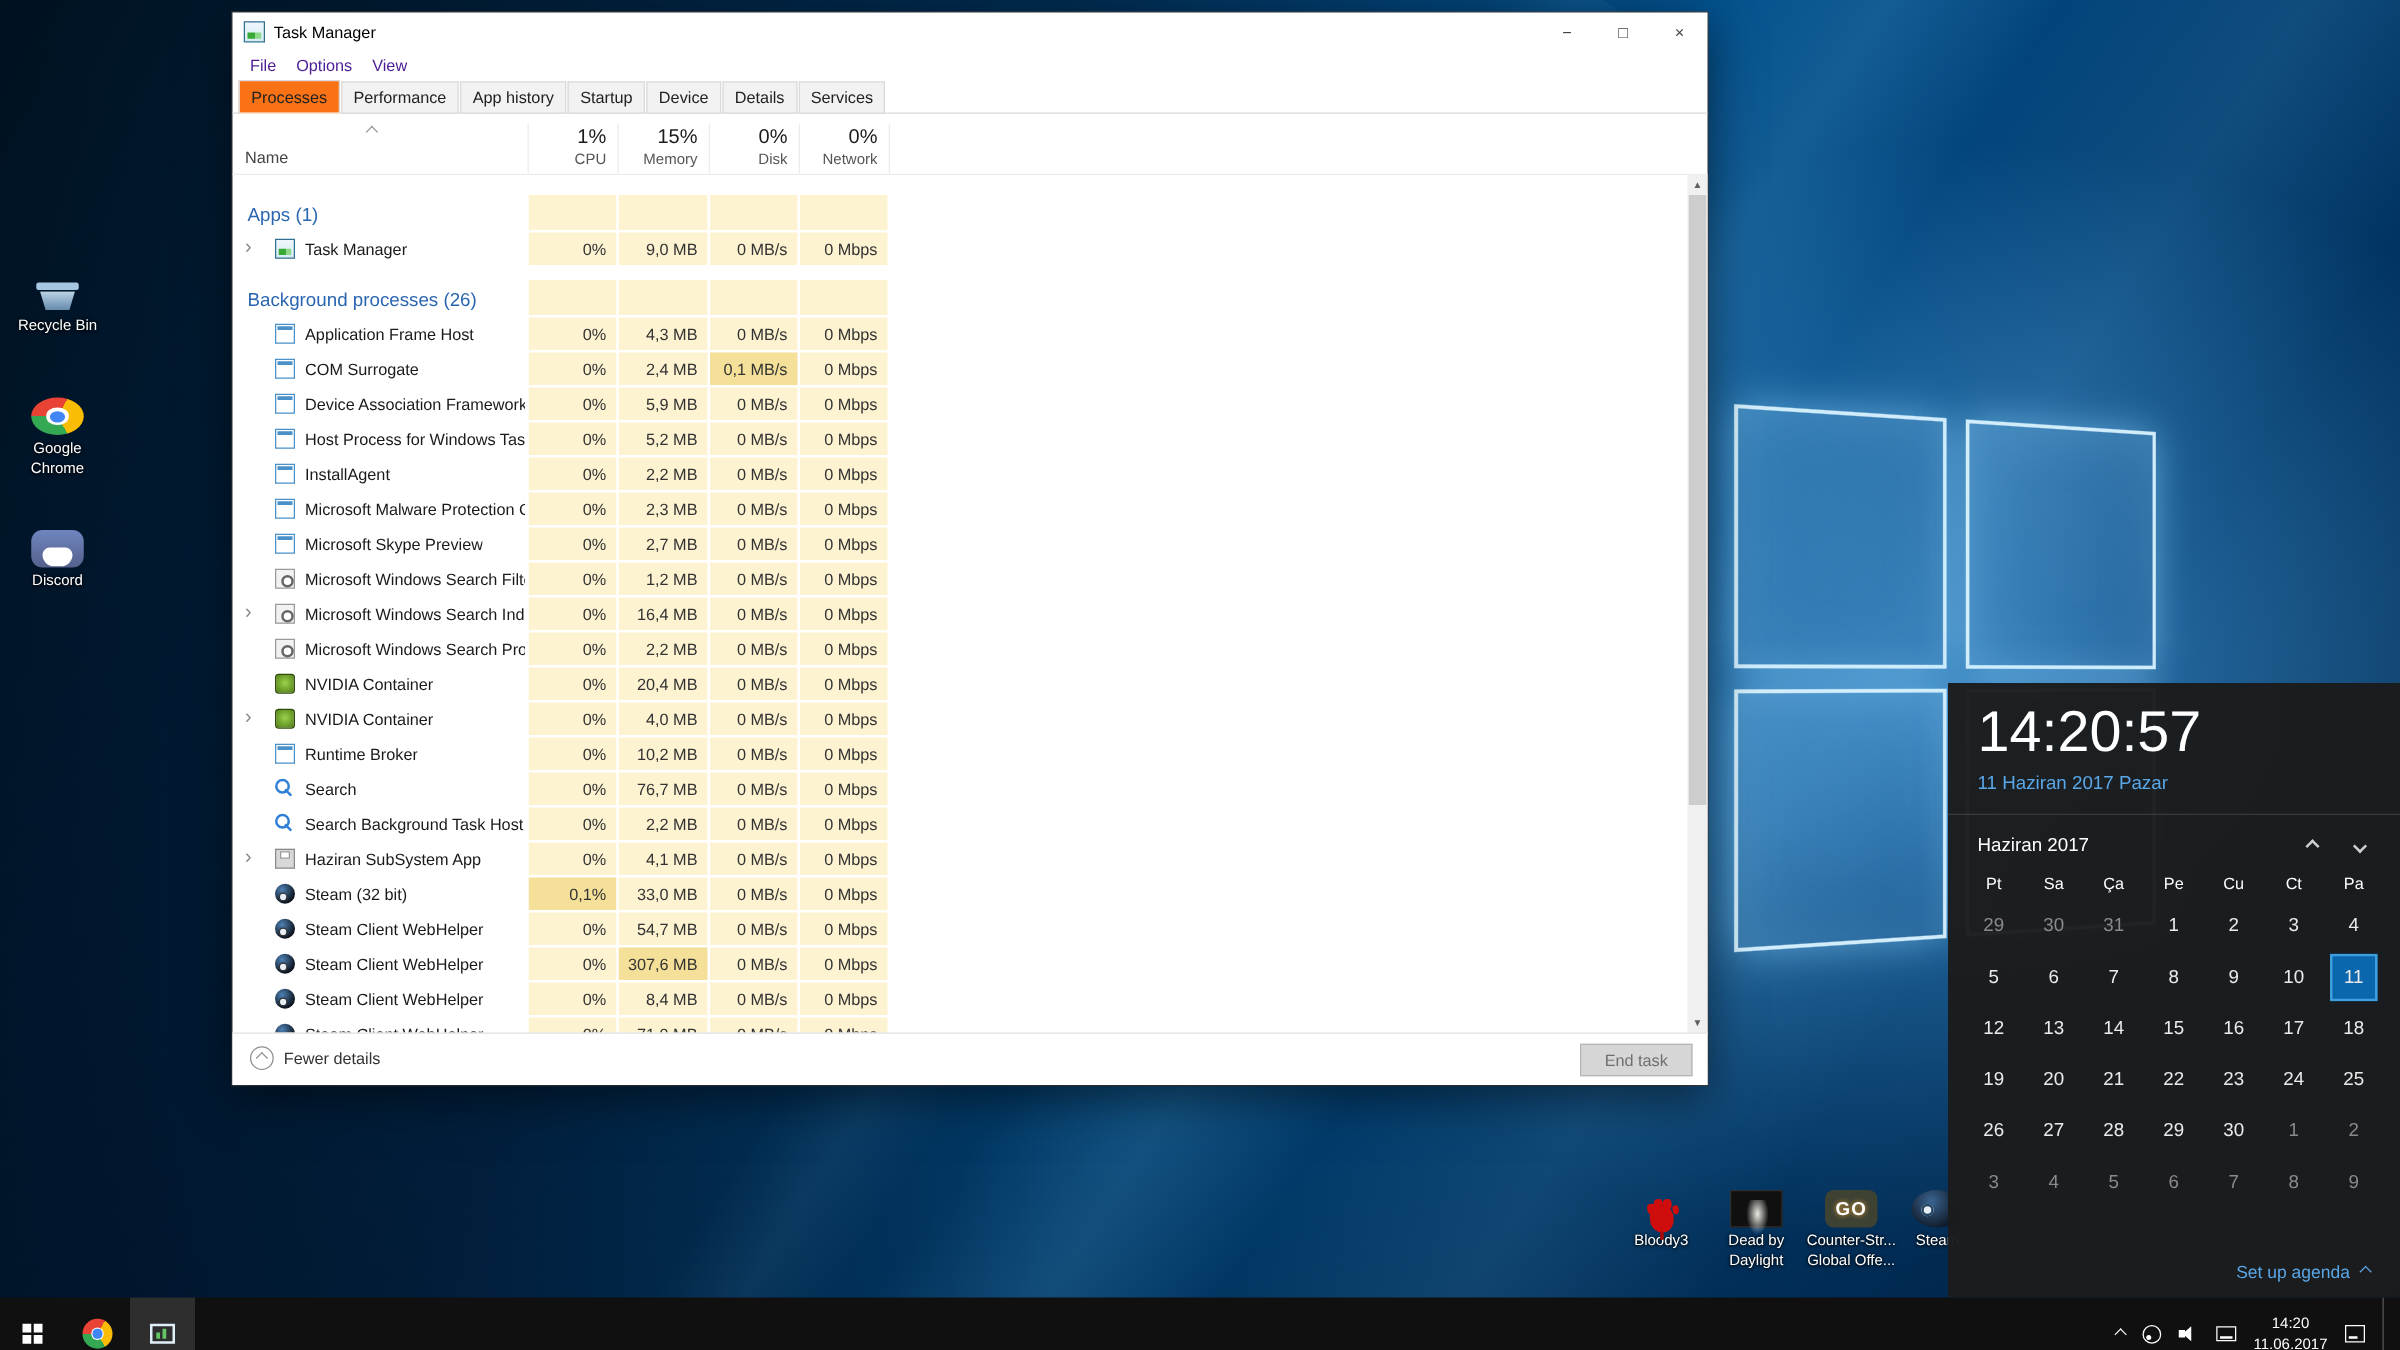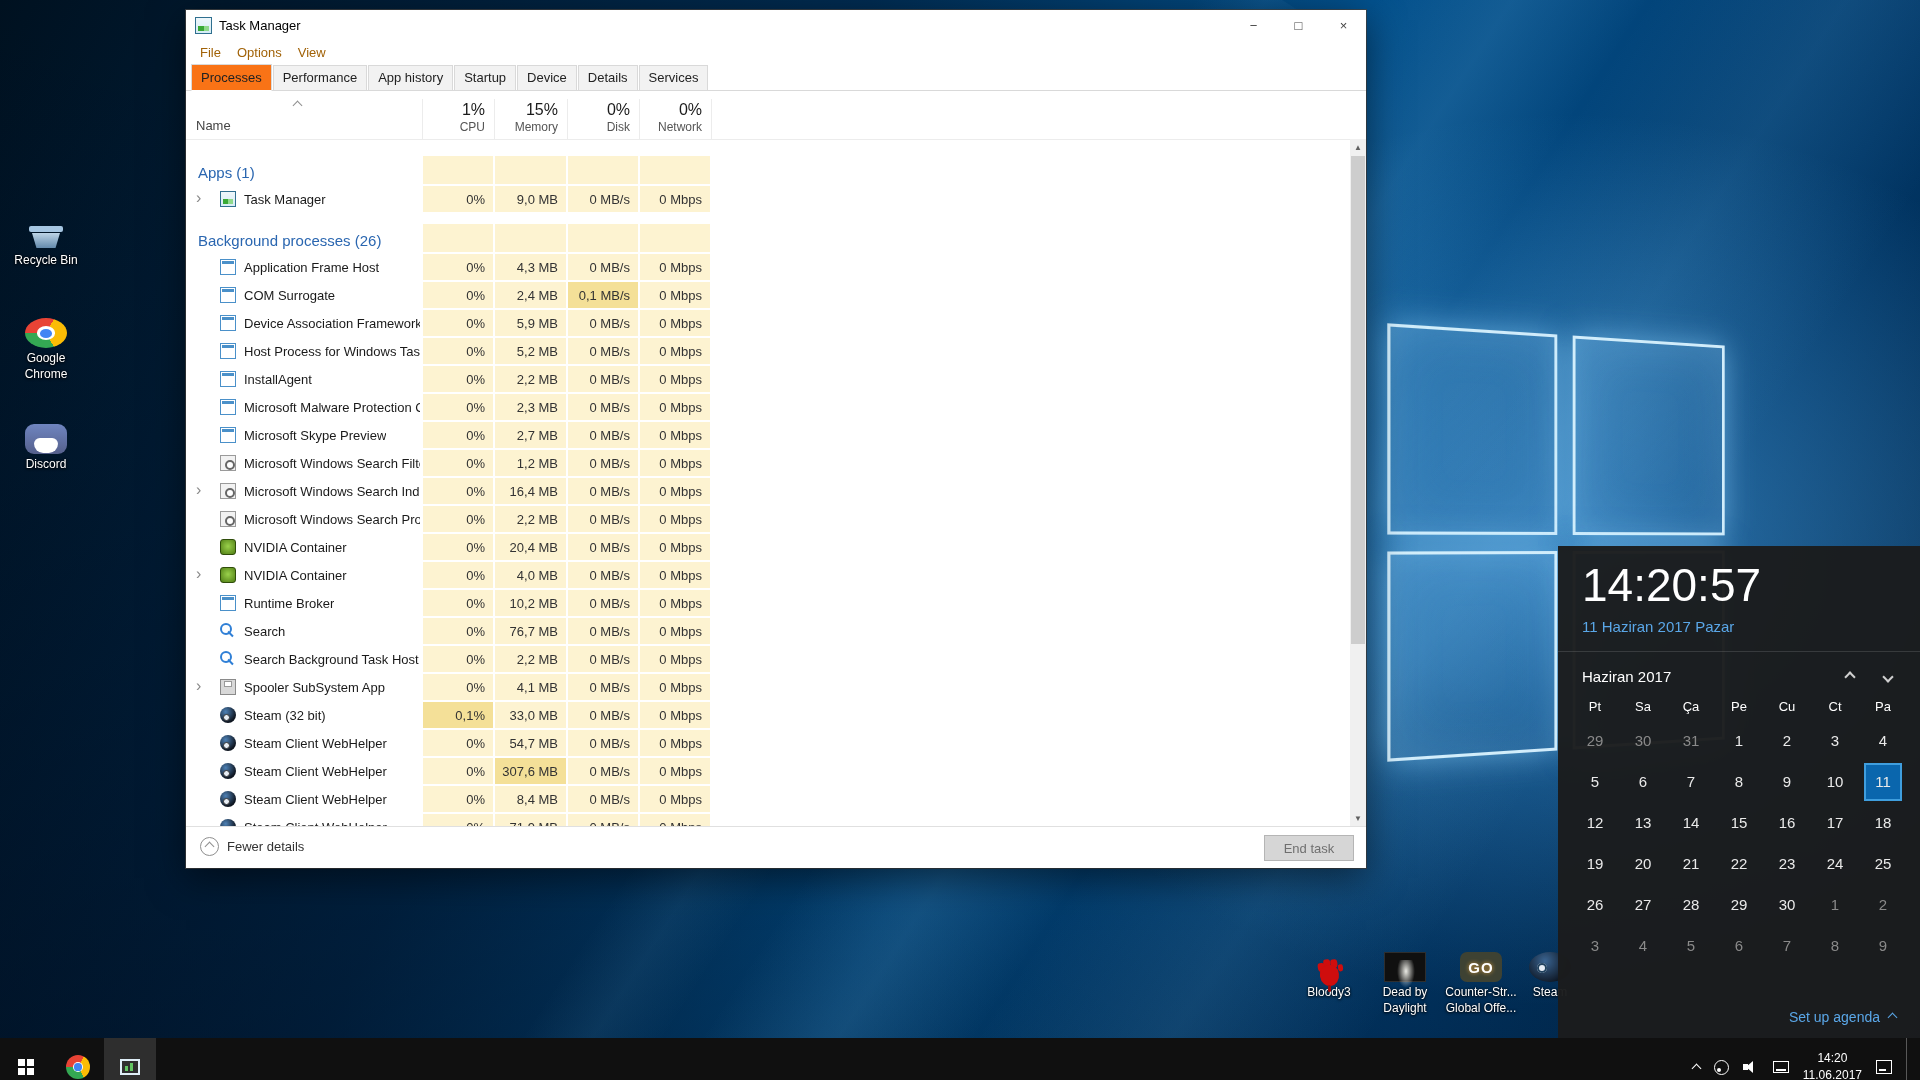--- a/index.html
+++ b/index.html
@@ -47,21 +47,21 @@
   
   .tm{position:absolute;left:186px;top:10px;width:1180px;height:858px;background:#fff;z-index:10;
     box-shadow:0 10px 35px rgba(0,0,0,0.5),0 0 0 1px rgba(70,70,70,0.8);font-size:13px;color:#111;}
   .tm-titlebar{position:absolute;left:0;top:0;right:0;height:30px;display:flex;align-items:center;padding-left:9px;}
   .tm-app-icon{width:15px;height:15px;border:1px solid #2f6f8f;background:linear-gradient(#eef7fb,#d5ecf5);position:relative;margin-right:7px;}
   .tm-app-icon::after{content:"";position:absolute;left:2px;right:2px;bottom:2px;height:5px;background:linear-gradient(90deg,#39a935 55%,#8fd98b 55%);}
   .tm-title{font-size:13px;color:#000;}
   .tm-controls{margin-left:auto;display:flex;height:100%;}
   .capbtn{width:45px;height:100%;display:flex;align-items:center;justify-content:center;font-size:13px;color:#444;}
   .tm-menubar{position:absolute;left:0;top:30px;right:0;height:24px;display:flex;align-items:center;padding-left:6px;}
-  .menu-item{padding:3px 8px;color:#a16207;}
+  .menu-item{padding:3px 8px;color:#4c1d95;}
   .tm-tabs{position:absolute;left:0;top:54px;right:0;height:27px;display:flex;align-items:flex-end;padding-left:5px;border-bottom:1px solid #d9d9d9;box-sizing:border-box;}
   .tab{position:relative;top:1px;padding:4px 9px 5px;border:1px solid #d9d9d9;background:#f2f2f2;margin-right:1px;font-size:13px;color:#222;}
   .tab.active{background:#f97316;border-bottom-color:#fff;padding-top:5px;}
   
   .tm-header{position:absolute;left:0;top:81px;right:16px;height:48px;border-bottom:1px solid #ececec;}
   .hname{position:absolute;left:10px;bottom:6px;font-size:13px;color:#444;}
   .sortcaret{position:absolute;left:108px;top:6px;}
   .hsep{position:absolute;top:8px;bottom:0;width:1px;background:#ececec;}
   .hs1{left:236px;}.hs2{left:308px;}.hs3{left:381px;}.hs4{left:453px;}.hs5{left:525px;}
   .hcol{position:absolute;bottom:5px;text-align:right;padding-right:8px;box-sizing:border-box;}
@@ -393,21 +393,21 @@
           <span class="picon icon-search"></span>
           <span class="pname">Search Background Task Host</span>
           <span class="cell cpu heat0">0%</span>
           <span class="cell mem heat0">2,2 MB</span>
           <span class="cell disk heat0">0 MB/s</span>
           <span class="cell net heat0">0 Mbps</span>
         </div>
         <div class="prow">
           <span class="expander">›</span>
           <span class="picon icon-printer"></span>
-          <span class="pname">Spooler SubSystem App</span>
+          <span class="pname">Haziran SubSystem App</span>
           <span class="cell cpu heat0">0%</span>
           <span class="cell mem heat0">4,1 MB</span>
           <span class="cell disk heat0">0 MB/s</span>
           <span class="cell net heat0">0 Mbps</span>
         </div>
         <div class="prow">
           <span class="picon icon-steam"></span>
           <span class="pname">Steam (32 bit)</span>
           <span class="cell cpu heat1">0,1%</span>
           <span class="cell mem heat0">33,0 MB</span>

